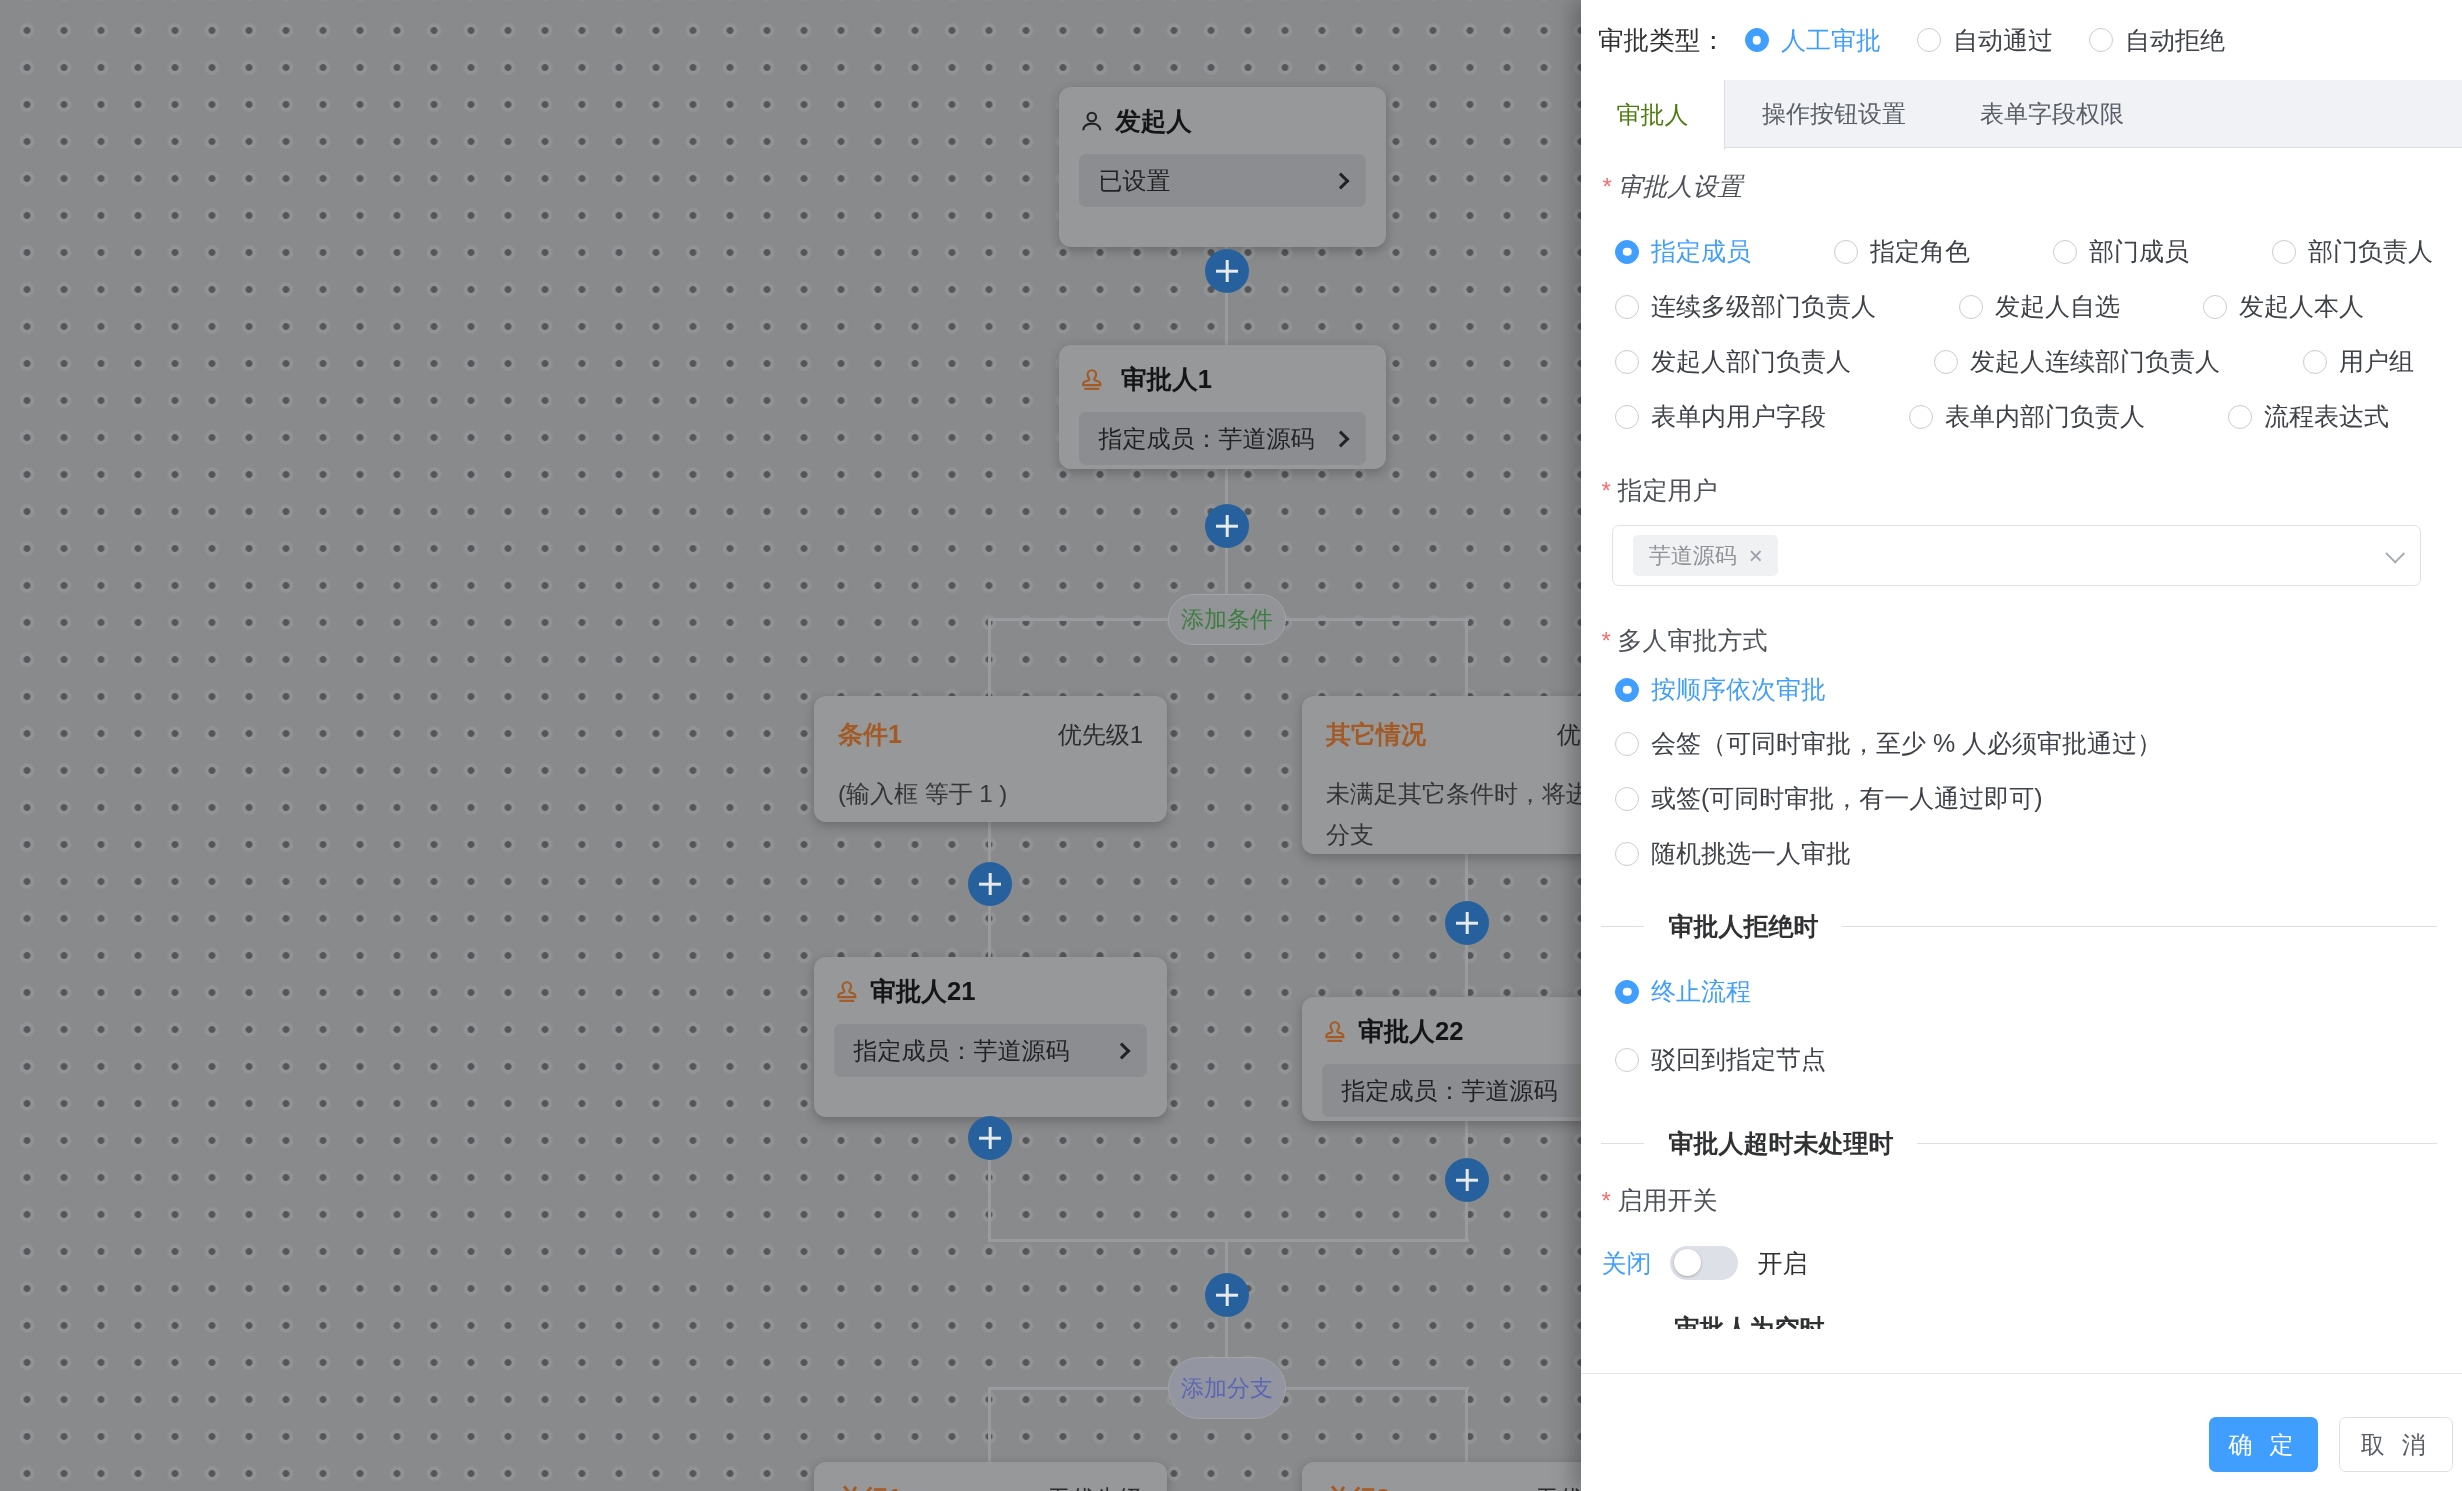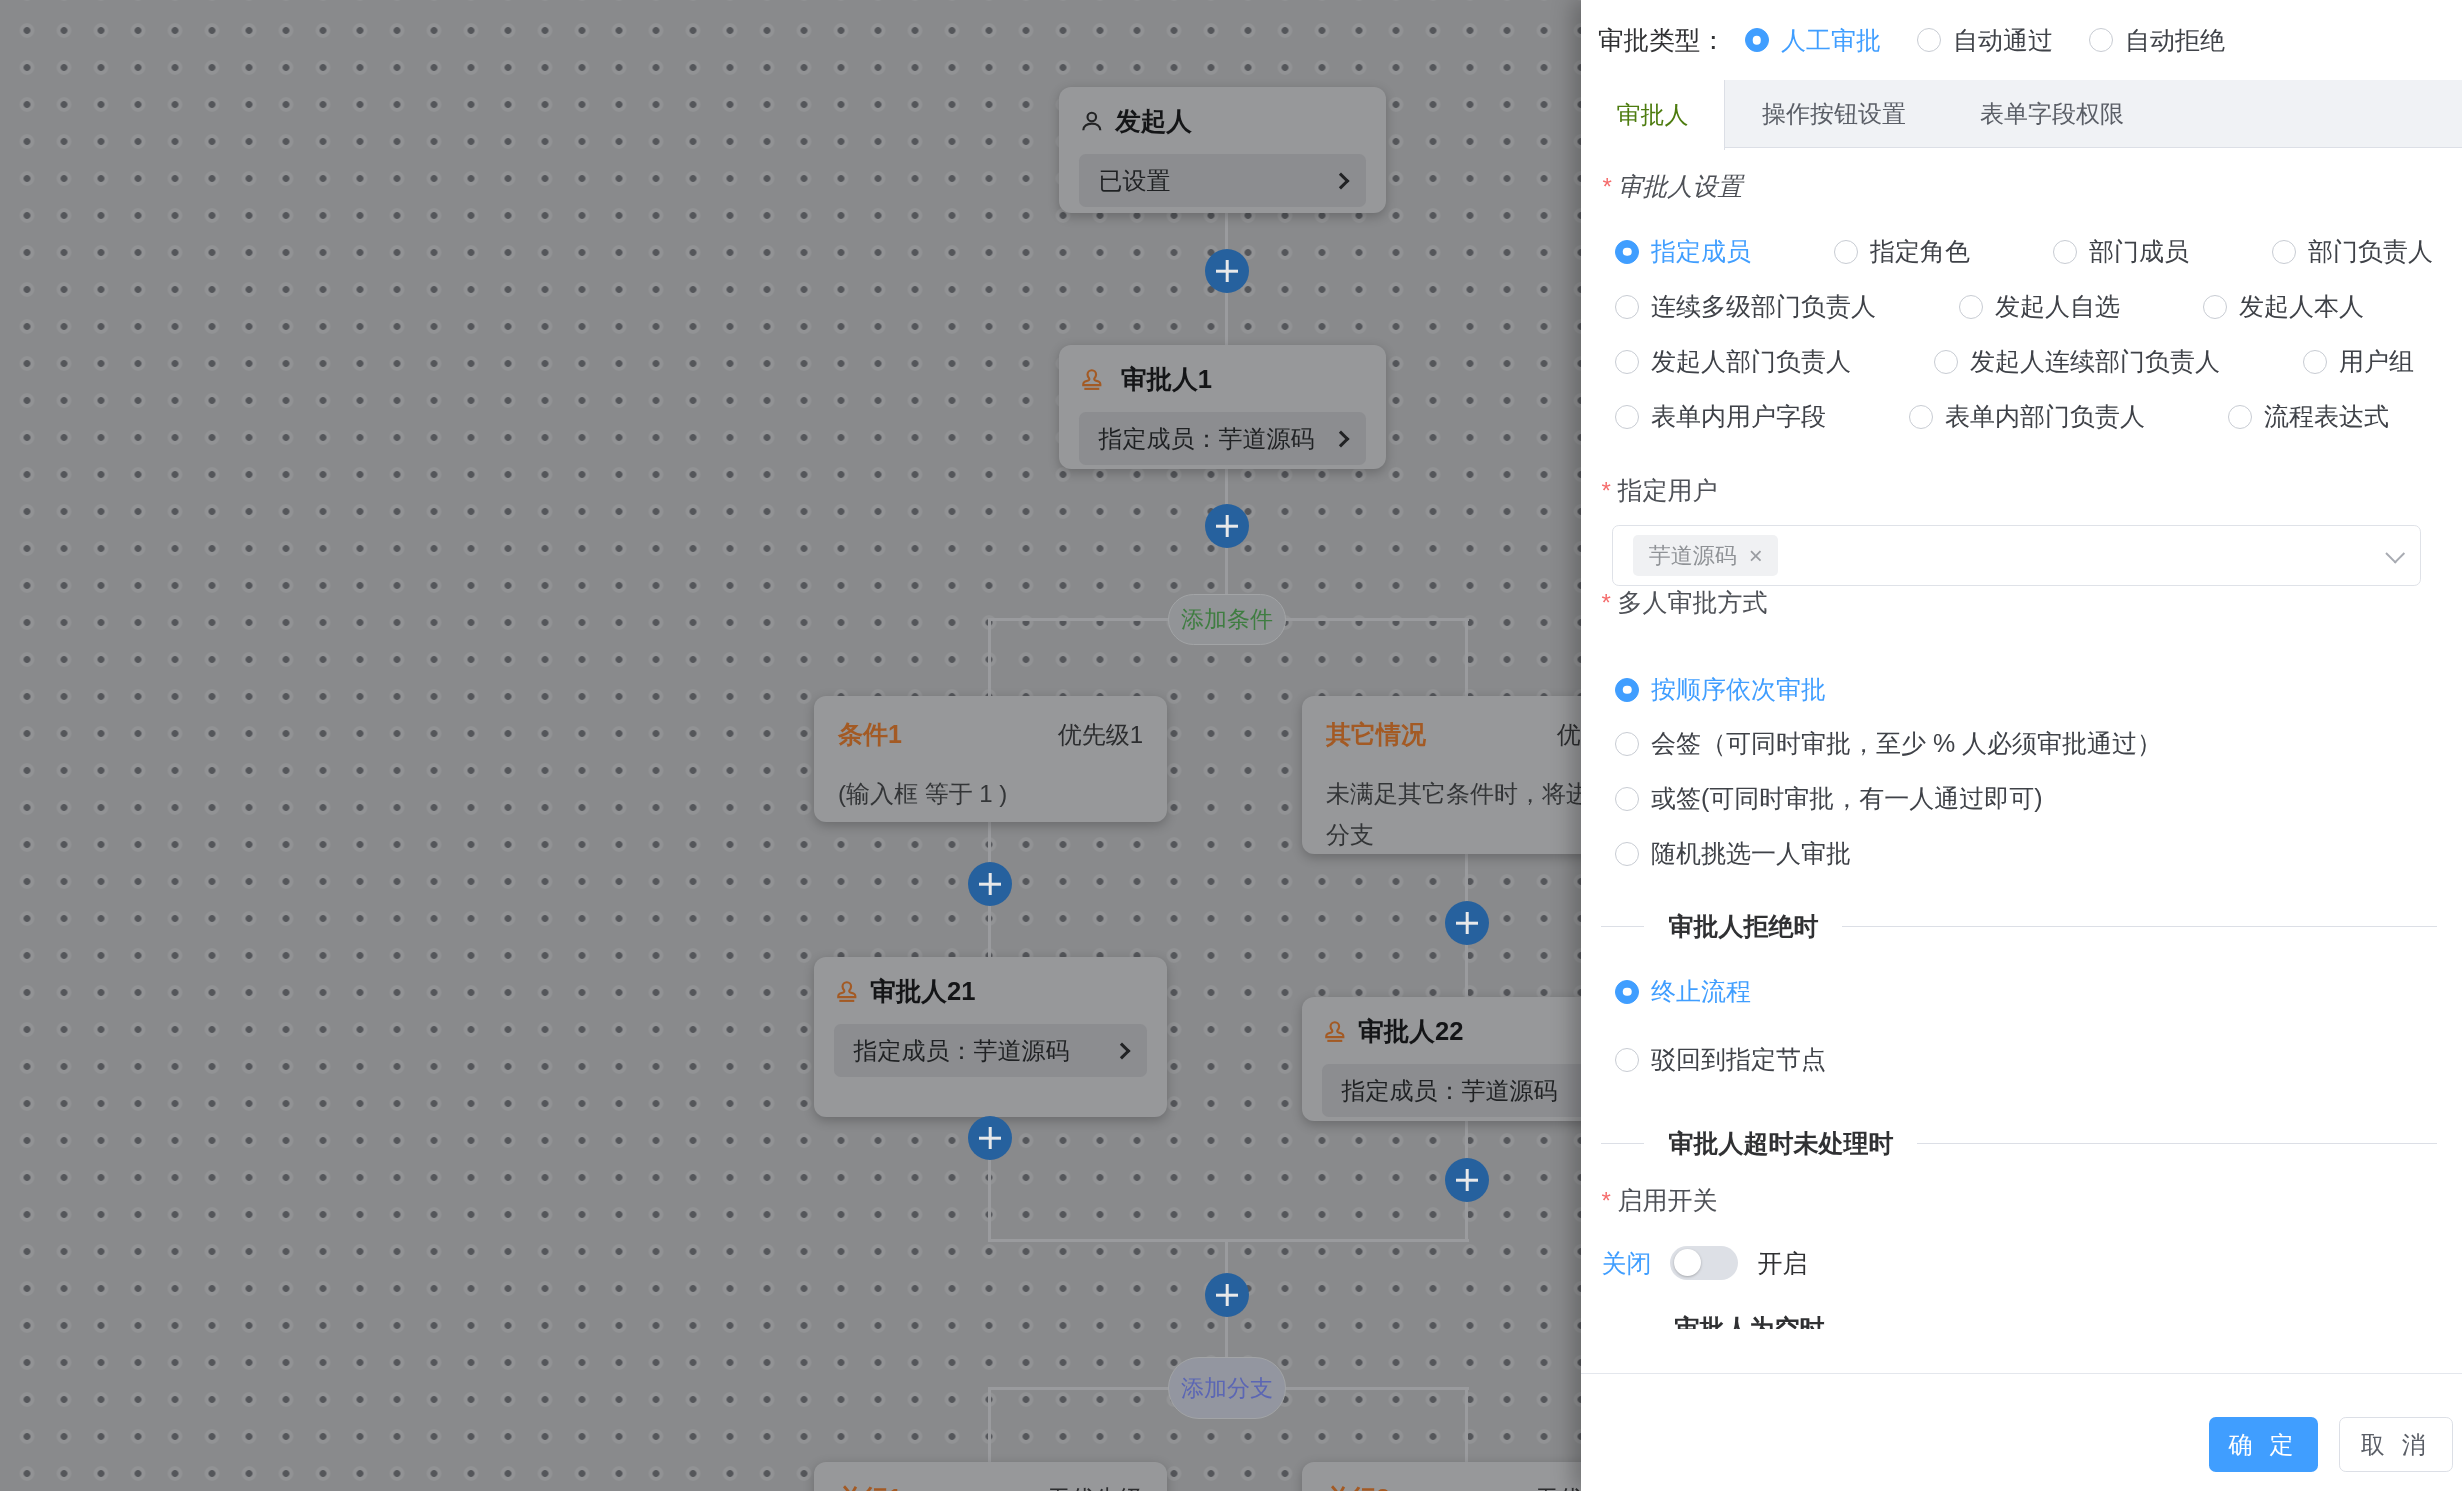--- a/index.html
+++ b/index.html
@@ -95,21 +95,21 @@
     <div class="vline" style="left:1225px;top:467px;height:153px;"></div>
     <div class="hline" style="left:988px;top:618px;width:481px;"></div>
     <div class="vline" style="left:988px;top:618px;height:623px;"></div>
     <div class="vline" style="left:1465px;top:618px;height:623px;"></div>
     <div class="hline" style="left:988px;top:1239px;width:481px;"></div>
     <div class="vline" style="left:1225px;top:1241px;height:117px;"></div>
     <div class="hline" style="left:988px;top:1387px;width:481px;"></div>
     <div class="vline" style="left:988px;top:1387px;height:75px;"></div>
     <div class="vline" style="left:1465px;top:1387px;height:75px;"></div>
 
-    <div class="node" style="left:1059px;top:87px;width:327px;height:126px;">
+    <div class="node" style="left:1059px;top:87px;width:327px;height:160px;">
       <div class="node-title">
         <svg width="25.6" height="25.6" viewBox="0 0 24 24">
           <circle cx="12" cy="7.5" r="4" fill="none" stroke="#232425" stroke-width="2"></circle>
           <path d="M4 20c0-4 3.5-6.3 8-6.3s8 2.3 8 6.3" fill="none" stroke="#232425" stroke-width="2"></path>
         </svg>
         <span>发起人</span>
       </div>
       <div class="node-inner">
         <span>已设置</span>
         <span class="chev"></span>
@@ -301,21 +301,21 @@
       <span class="req">*</span><span>指定用户</span>
     </div>
     <div class="select">
       <span class="tag">
         <span>芋道源码</span>
         <span class="tag-x">×</span>
       </span>
       <span class="sel-arrow"></span>
     </div>
 
-    <div class="block-label" style="top:586px;">
+    <div class="block-label" style="top:624px;">
       <span class="req">*</span><span>多人审批方式</span>
     </div>
     <div class="vopt" style="top:668px;">
       <span class="radio sel"></span>
       <span class="rlabel sel">按顺序依次审批</span>
     </div>
     <div class="vopt" style="top:722px;">
       <span class="radio"></span>
       <span class="rlabel">会签（可同时审批，至少 % 人必须审批通过）</span>
     </div>

